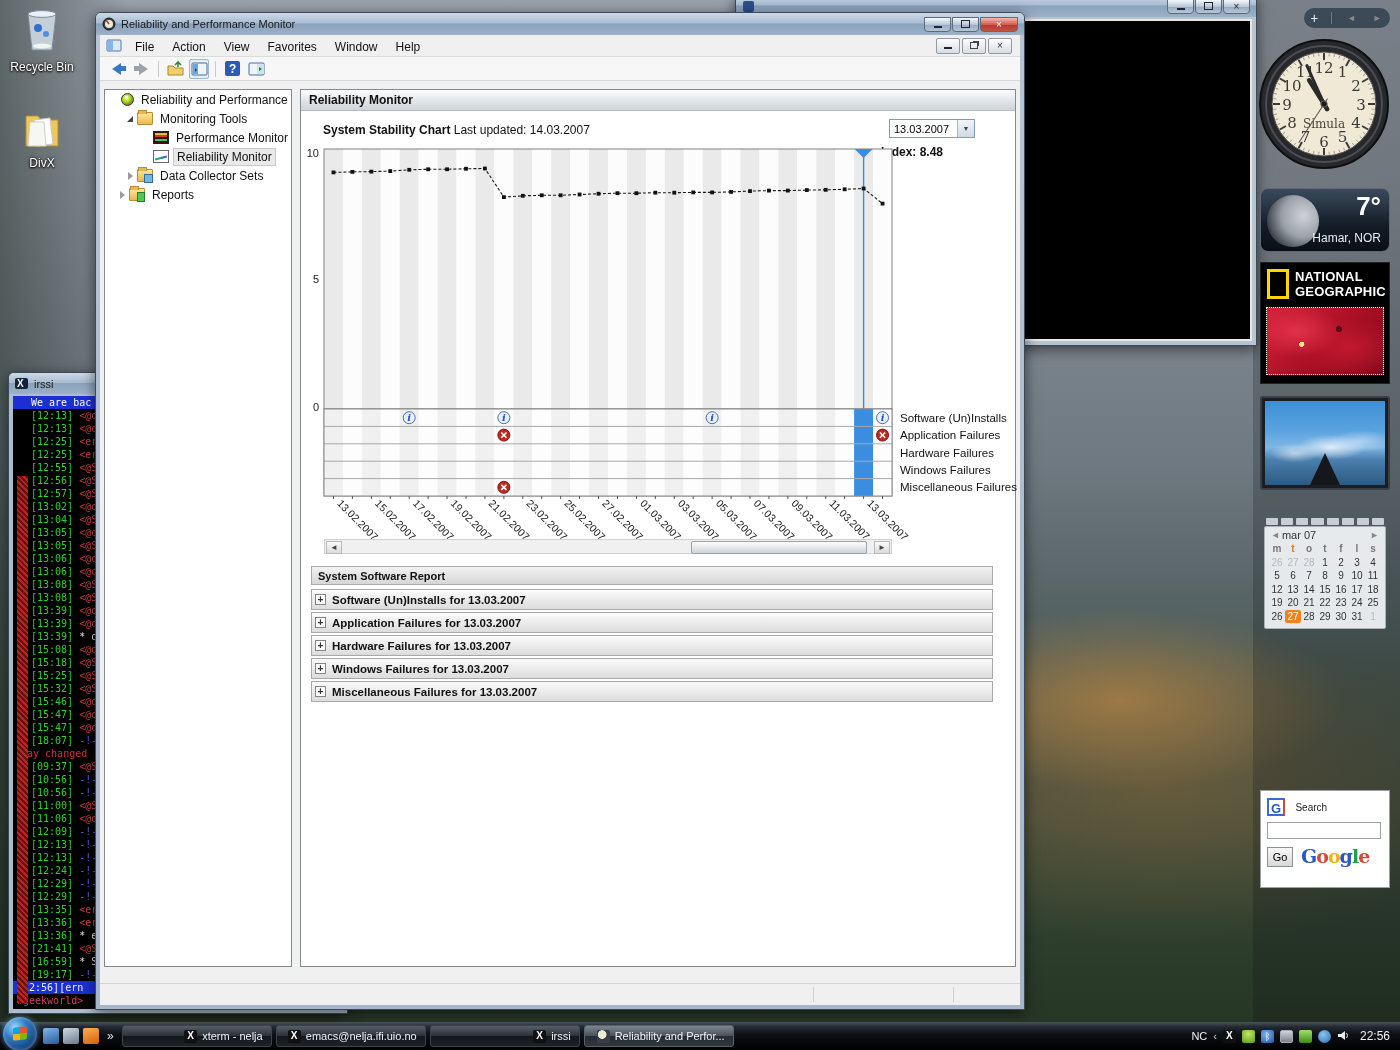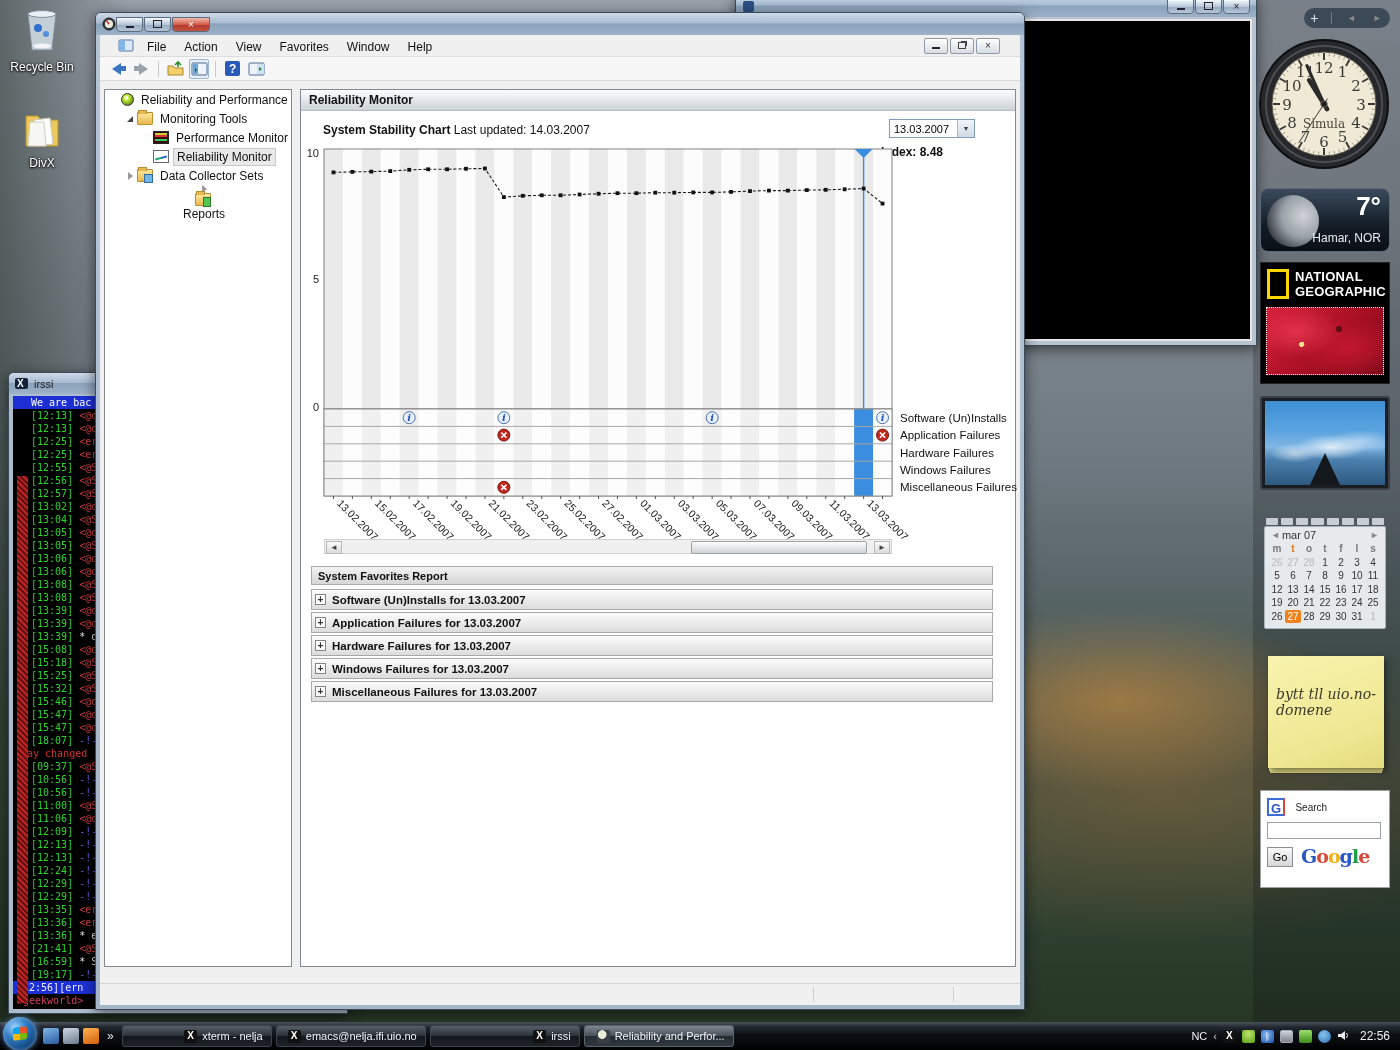--- a/index.html
+++ b/index.html
@@ -36,21 +36,21 @@
     align-items:center; justify-content:center; font-size:10px; color:#223; }
   .wbtn.close { background:linear-gradient(180deg,#f3b8ad,#d2604a 50%,#b23категория92e 52%,#c4533d); background:linear-gradient(180deg,#f3b8ad,#d2604a 50%,#b2392e 52%,#c4533d); color:#fff; width:38px; }
   .g-min { width:8px; height:3px; border-bottom:2px solid #223; margin-top:4px; }
   .g-max { width:9px; height:8px; border:1px solid #223; }
   .g-rest { width:8px; height:7px; border:1px solid #444; box-shadow:2px -2px 0 -1px #444; }
 
   
   #main-window { left:95px; top:12px; width:930px; height:998px;
     background:linear-gradient(180deg,#b6c4d6 0%,#a5b6ca 100%); }
   #menubar { position:absolute; left:4px; right:4px; top:22px; height:22px; background:#f0f0f0;
-    border-bottom:1px solid #dcdcdc; display:flex; align-items:center; padding:0 18px; }
+    border-bottom:1px solid #dcdcdc; display:flex; align-items:center; padding:0 6px; }
   .menu-item { font-size:12px; color:#111; padding:3px 9px; }
   #menubar .mdi-btns { margin-left:auto; display:flex; gap:2px; padding-right:2px; }
   .mdi-btn { width:24px; height:16px; border:1px solid #8e99a5; border-radius:2px;
     background:linear-gradient(180deg,#fdfdfd,#d8dde2); display:flex; align-items:center; justify-content:center;
     font-size:10px; color:#333; }
   #toolbar { position:absolute; left:4px; right:4px; top:44px; height:24px; background:#f7f7f7;
     border-bottom:1px solid #d9d9d9; display:flex; align-items:center; gap:4px; padding:0 8px; }
   .tsep { width:1px; height:16px; background:#c9c9c9; margin:0 2px; }
   .tbtn { width:20px; height:20px; display:flex; align-items:center; justify-content:center; border:1px solid transparent; border-radius:2px; }
   .tbtn.pressed { border-color:#9db6d6; background:#e6eef8; }
@@ -317,20 +317,21 @@
     </div>
   </div>
 
   <div class="vwin" id="main-window">
     <div class="vtitle">
       <svg width="14" height="14">
           <circle cx="7" cy="7" r="6" fill="#3b3f45" stroke="#16181c"></circle>
           <circle cx="7" cy="7" r="4" fill="#e8edd8"></circle>
           <line x1="7" y1="7" x2="4.5" y2="3.8" stroke="#c23" stroke-width="1.4"></line>
         </svg>
+      <span class="wtext">Reliability and Performance Monitor</span>
       <span class="wbtns">
         <span class="wbtn">
             <span class="g-min"></span>
           </span>
         <span class="wbtn">
             <span class="g-max"></span>
           </span>
         <span class="wbtn close">×</span>
       </span>
     </div>
@@ -415,21 +416,21 @@
             <span class="ticon ic-rel"></span>
             <span class="lbl">Reliability Monitor</span>
           </div>
           <div class="tree-row" style="padding-left: 20px;">
             <span class="texp">
               <span class="tri-closed"></span>
             </span>
             <span class="ticon ic-folder ic-box"></span>
             <span class="lbl">Data Collector Sets</span>
           </div>
-          <div class="tree-row" style="padding-left: 12px; flex-direction: column;">
+          <div class="tree-row" style="padding-left: 12px;">
             <span class="texp">
               <span class="tri-closed"></span>
             </span>
             <span class="ticon ic-folder ic-doc"></span>
             <span class="lbl">Reports</span>
           </div>
         </div>
 
       <div id="right-pane">
         <div id="pane-hdr">Reliability Monitor</div>
@@ -615,21 +616,21 @@
             <text font-size="10.5" fill="#222" font-family="Liberation Sans, sans-serif" transform="translate(526.7333333333333,365) rotate(45)">11.03.2007</text>
             <text font-size="10.5" fill="#222" font-family="Liberation Sans, sans-serif" transform="translate(564.6,365) rotate(45)">13.03.2007</text>
           </svg>
 
         <div id="hscroll">
           <span class="sbtn" style="position:absolute;left:1px;top:1px">◄</span>
           <span id="hthumb"></span>
           <span class="sbtn" style="position:absolute;right:1px;top:1px">►</span>
         </div>
 
-        <div id="report-hdr">System Favorites Report</div>
+        <div id="report-hdr">System Software Report</div>
         <div id="report-rows">
             <div class="report-row" style="top: 499px;">
               <span class="plusbox">+</span>
               <span>Software (Un)Installs for 13.03.2007</span>
             </div>
             <div class="report-row" style="top: 522px;">
               <span class="plusbox">+</span>
               <span>Application Failures for 13.03.2007</span>
             </div>
             <div class="report-row" style="top: 545px;">
@@ -824,24 +825,20 @@
           <span class=" sel">27</span>
           <span class="">28</span>
           <span class="">29</span>
           <span class="">30</span>
           <span class="">31</span>
           <span class="muted">1</span>
         </div>
     </div>
   </div>
 
-  <div class="gadget" id="note-gadget">
-    <span>bytt tll uio.no-
-domene</span>
-  </div>
 
   <div class="gadget" id="google-gadget">
     <span id="g-icon">G</span>
     <span id="g-search-lbl">Search</span>
     <input id="g-input" style="">
     <div id="g-row">
       <button id="g-go">Go</button>
       <span id="g-logo"><span style="color: rgb(42, 86, 198);">G</span><span style="color: rgb(214, 72, 58);">o</span><span style="color: rgb(238, 178, 17);">o</span><span style="color: rgb(42, 86, 198);">g</span><span style="color: rgb(31, 158, 70);">l</span><span style="color: rgb(214, 72, 58);">e</span></span>
     </div>
   </div>

